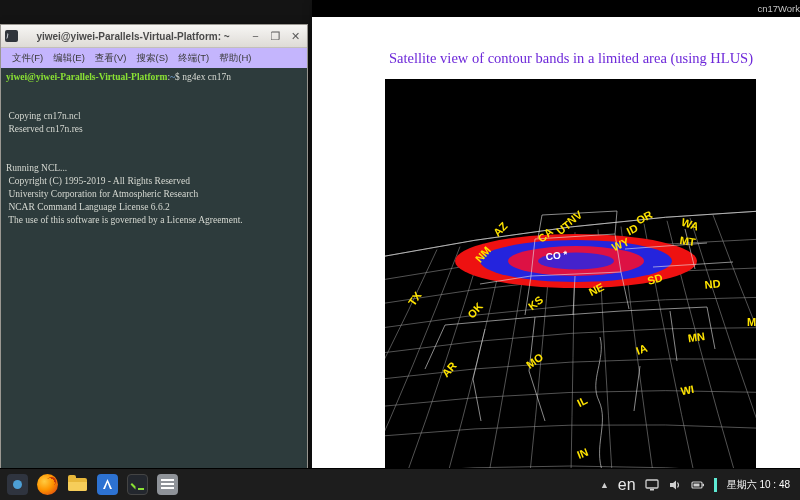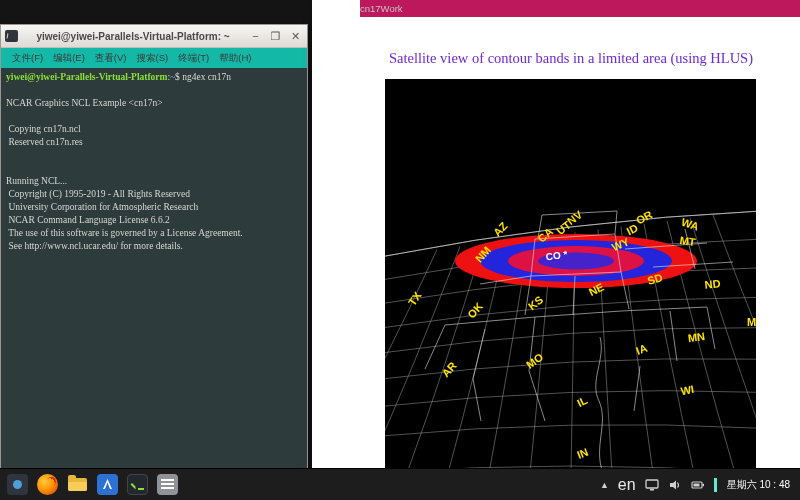--- a/index.html
+++ b/index.html
@@ -35,21 +35,21 @@
     position:absolute;left:22px;right:64px;text-align:center;
     font-size:10px;font-weight:bold;color:#4a4a4a;
     white-space:nowrap;overflow:hidden;text-overflow:ellipsis;
   }
   .win-btns{position:absolute;right:2px;top:0;height:22px;display:flex;align-items:center;}
   .win-btn{
     width:19px;height:17px;display:flex;align-items:center;justify-content:center;
     font-size:11px;color:#5a5a5a;border-radius:3px;margin-left:1px;
   }
   .term-menubar{
-    height:20px;background:#14b8a6;border-bottom:1px solid #d6d3cf;
+    height:20px;background:#c4b5fd;border-bottom:1px solid #d6d3cf;
     display:flex;align-items:center;padding-left:6px;
   }
   .menu-item{
     font-size:9.5px;color:#3b3b3b;padding:2px 5px;white-space:nowrap;
   }
   .term-screen{
     position:absolute;left:0;top:43px;right:0;bottom:0;
     background:#2d3b3c;padding:3px 2px 3px 5px;overflow:hidden;
     font-family:"DejaVu Sans Mono","Liberation Mono",monospace;
     font-size:9.5px;line-height:13px;color:#d6d9d2;
@@ -58,21 +58,21 @@
   .p-user{color:#8ae234;font-weight:bold;}
   .p-colon{color:#d6d9d2;}
   .p-path{color:#729fcf;font-weight:bold;}
   .p-cmd{color:#d6d9d2;}
   
   .gfx-window{
     position:absolute;left:312px;top:0;width:488px;height:468px;
     background:#ffffff;box-shadow:2px 3px 8px rgba(0,0,0,.5);
   }
   .gfx-titlebar{
-    height:17px;background:#be185d;display:flex;align-items:center;justify-content:flex-start;margin-left:48px;
+    height:17px;background:#000000;display:flex;align-items:center;justify-content:flex-end;
   }
   .gfx-title{font-size:9.5px;color:#c3c3c3;}
   .gfx-content{position:absolute;left:0;top:17px;right:0;bottom:0;background:#fff;}
   .plot-title{
     position:absolute;left:60px;width:398px;top:33px;text-align:center;
     font-family:"Liberation Serif","DejaVu Serif",serif;
     font-size:14.5px;color:#6d28d9;
   }
   .plot-area{
     position:absolute;left:73px;top:62px;width:371px;height:394px;background:#000;
@@ -126,32 +126,30 @@
       <span class="menu-item">编辑(E)</span>
       <span class="menu-item">查看(V)</span>
       <span class="menu-item">搜索(S)</span>
       <span class="menu-item">终端(T)</span>
       <span class="menu-item">帮助(H)</span>
     </div>
   <div class="term-screen">
     <div class="term-line"><span class="p-user">yiwei@yiwei-Parallels-Virtual-Platform</span><span class="p-colon">:</span><span class="p-path">~</span><span class="p-cmd">$ ng4ex cn17n</span></div>
     <div>
         <div class="term-line">&nbsp;</div>
-        <div class="term-line">NCAR Graphics NCL Example &lt;cn17n&gt;</div>
         <div class="term-line">&nbsp;</div>
         <div class="term-line"> Copying cn17n.ncl</div>
         <div class="term-line"> Reserved cn17n.res</div>
         <div class="term-line">&nbsp;</div>
         <div class="term-line">&nbsp;</div>
         <div class="term-line">Running NCL...</div>
         <div class="term-line"> Copyright (C) 1995-2019 - All Rights Reserved</div>
         <div class="term-line"> University Corporation for Atmospheric Research</div>
         <div class="term-line"> NCAR Command Language License 6.6.2</div>
         <div class="term-line"> The use of this software is governed by a License Agreement.</div>
-        <div class="term-line"> See http://www.ncl.ucar.edu/ for more details.</div>
       </div>
   </div>
 </div>
 
 <div class="gfx-window">
   <div class="gfx-titlebar">
     <span class="gfx-title">cn17Work</span>
   </div>
   <div class="gfx-content">
     <div class="plot-title">Satellite view of contour bands in a limited area (using HLUS)</div>

